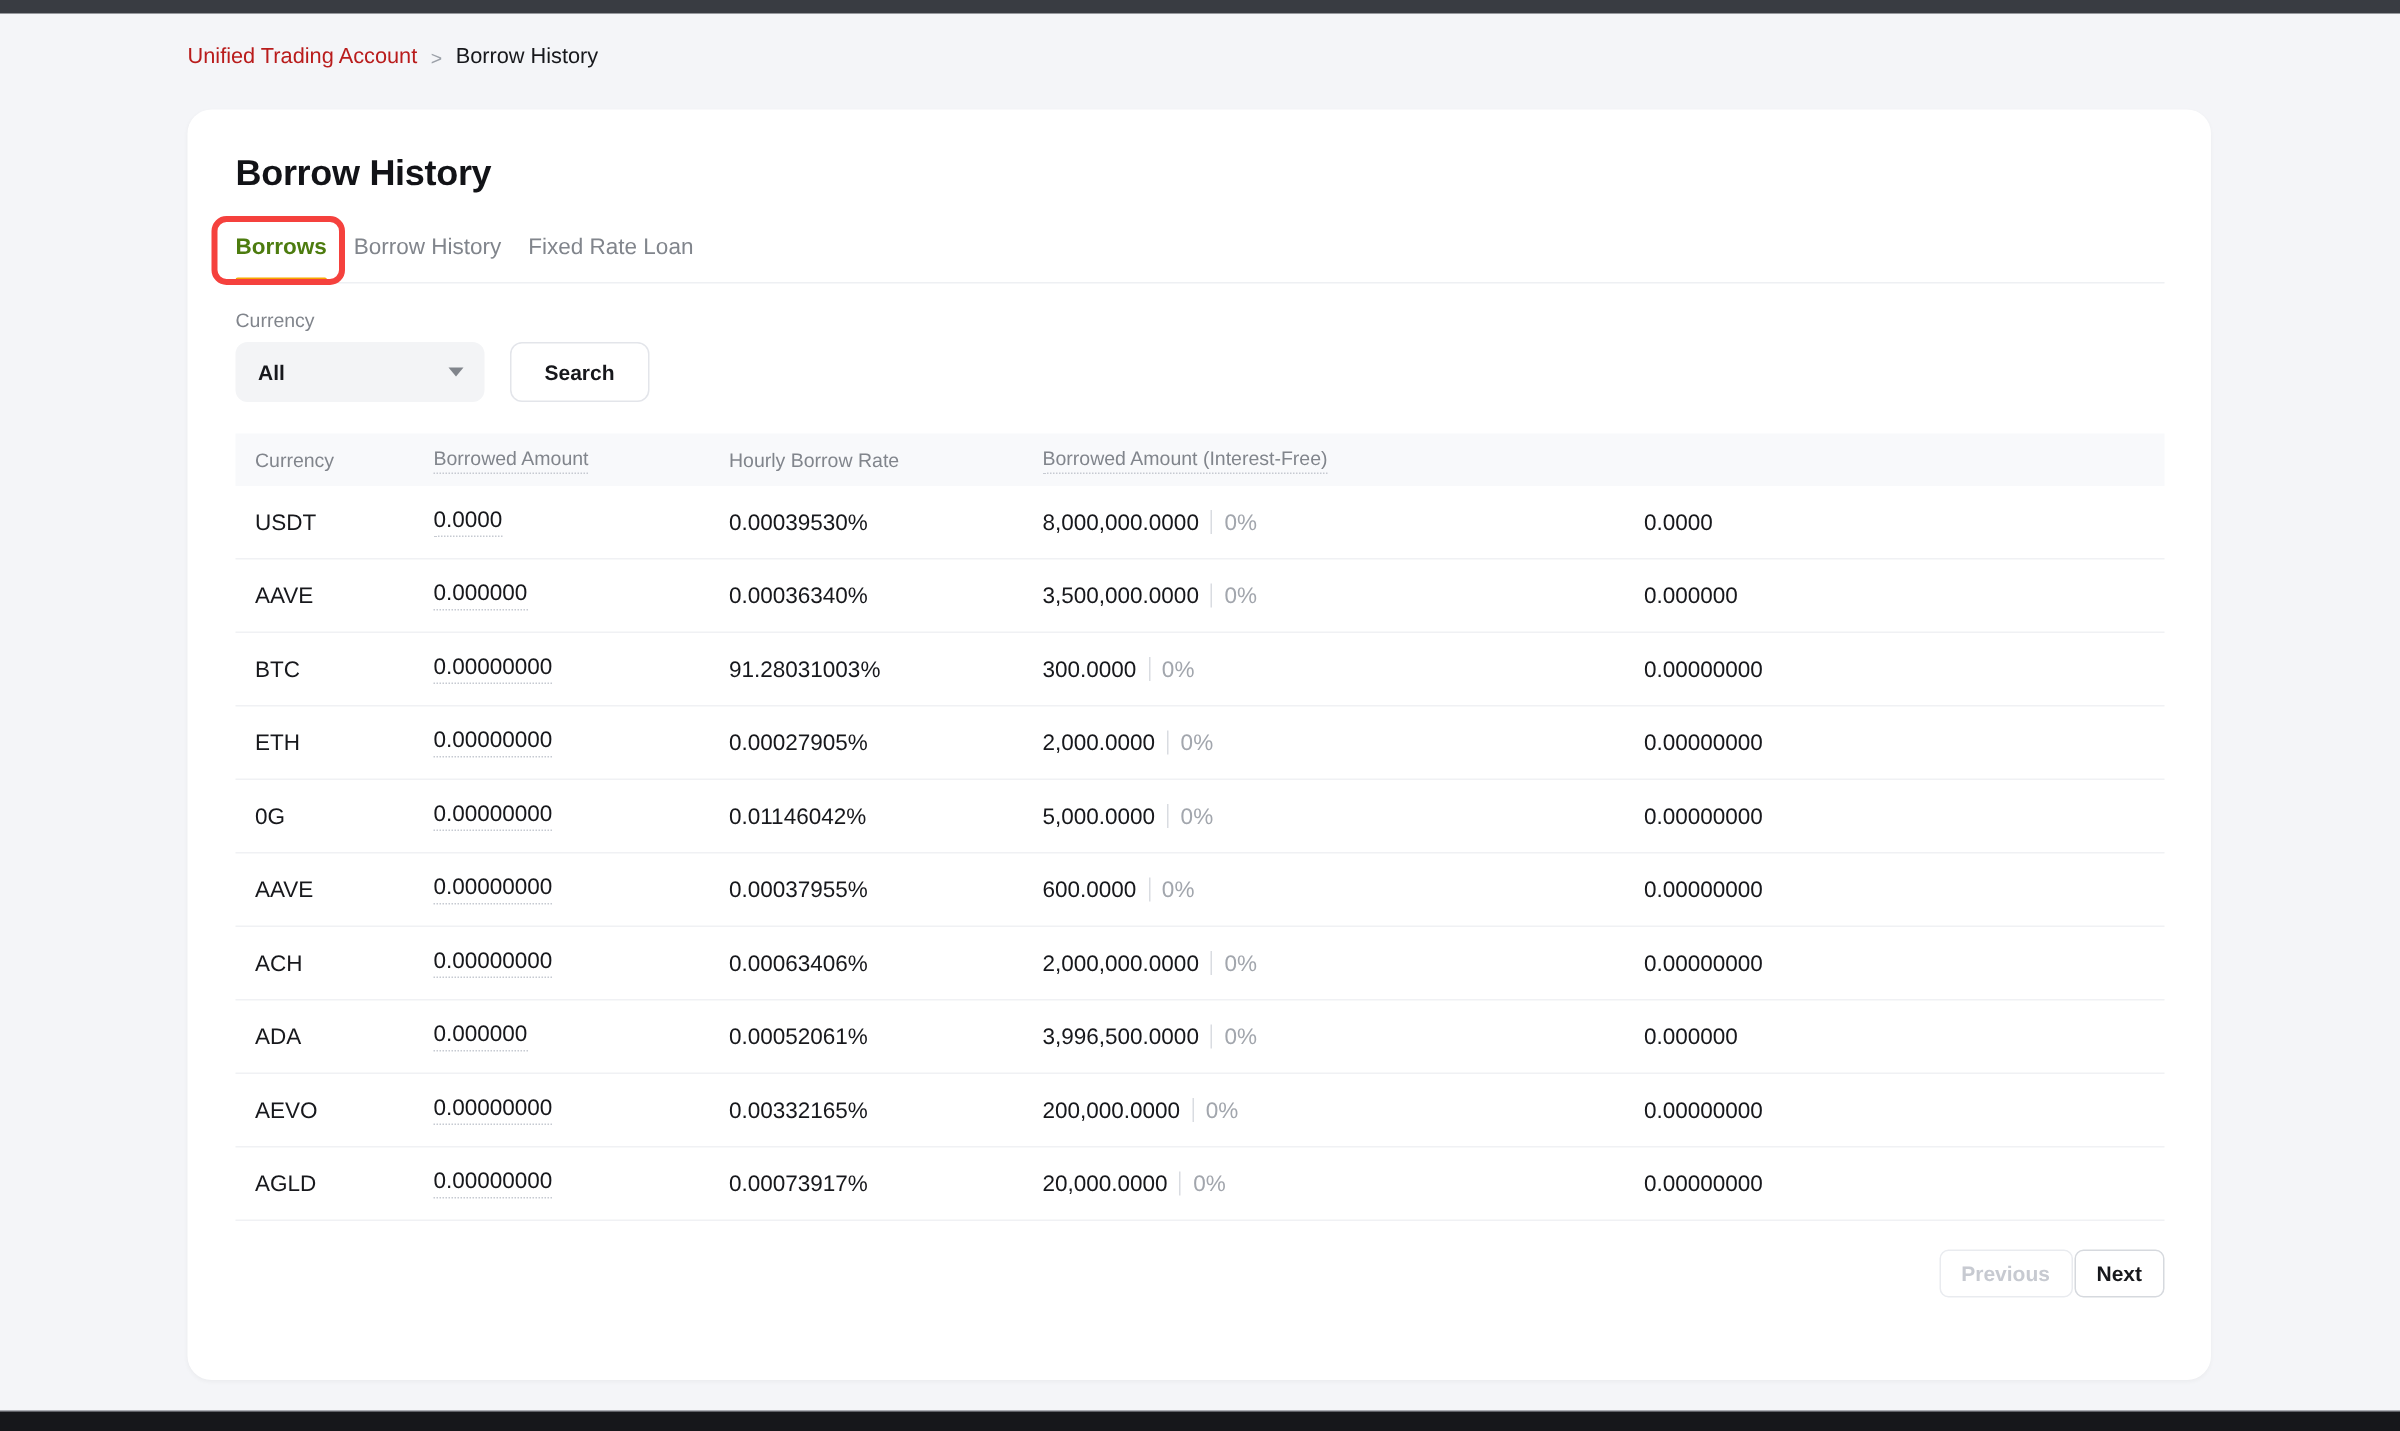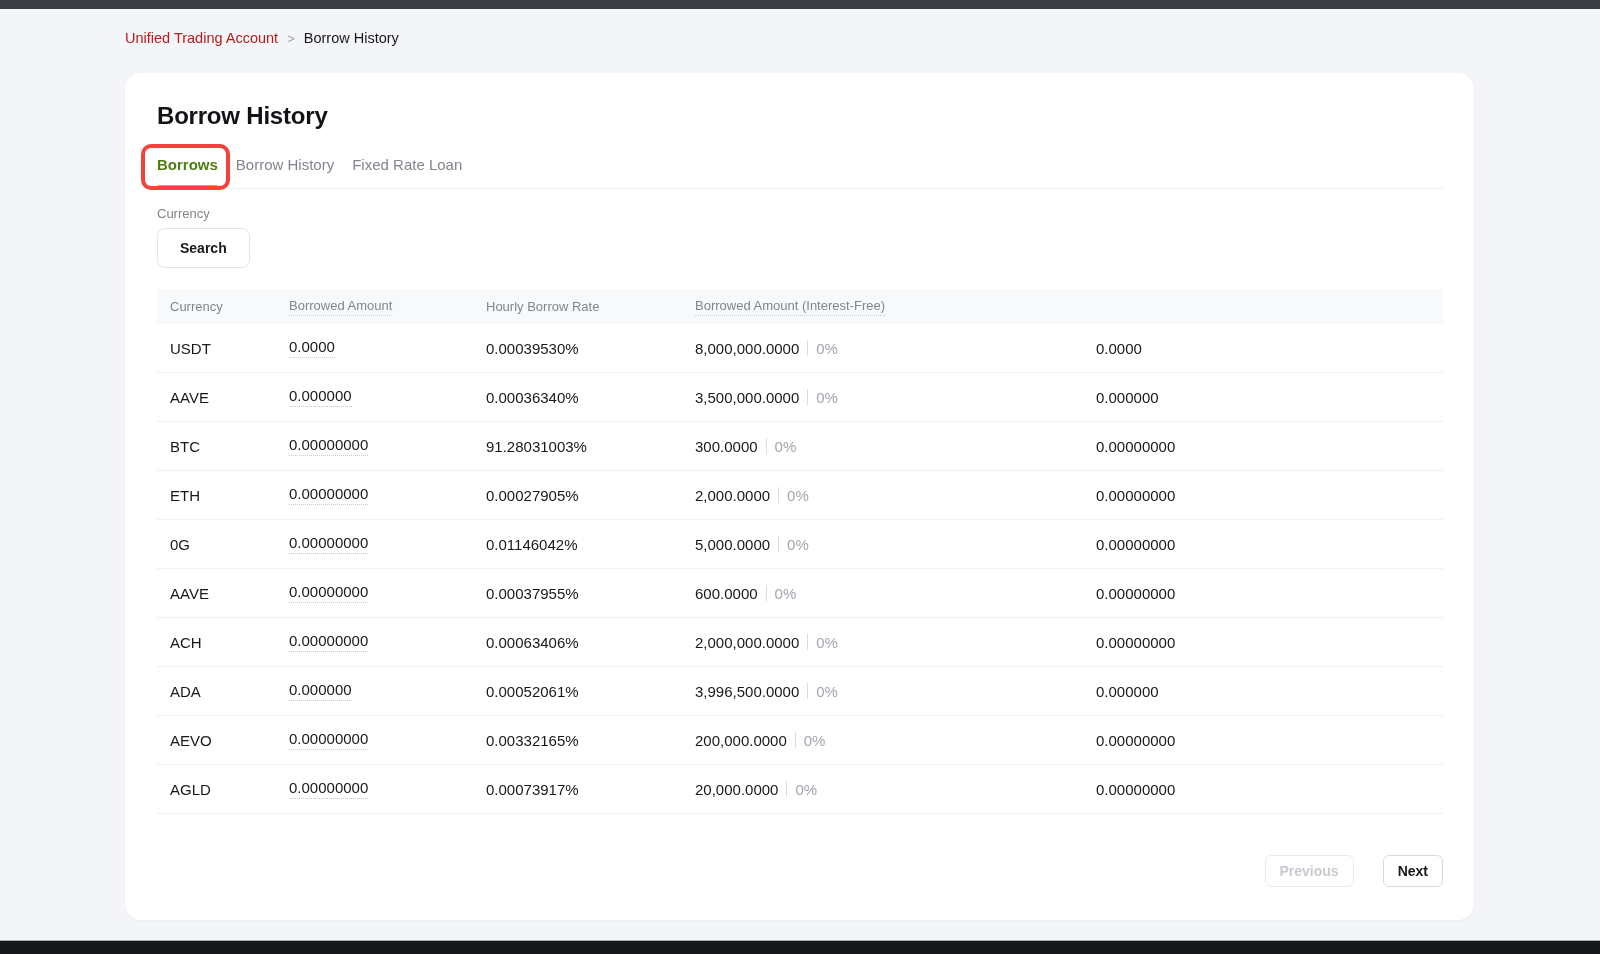--- a/index.html
+++ b/index.html
@@ -173,24 +173,24 @@
   .vdiv {
     display: inline-block;
     width: 1px;
     height: 16px;
     background: #d9dce1;
     margin: 0 8px;
   }
   .muted { color: #a2a6ad; font-weight: 400; }
   
   .pagination {
-    margin-top: 41px;
+    margin-top: 19px;
     display: flex;
     justify-content: flex-end;
-    gap: 29px;
+    gap: 1px;
   }
   .pg-btn {
     height: 32px;
     padding: 0 14px;
     background: #ffffff;
     border-radius: 6px;
     font-family: "Liberation Sans", sans-serif;
     font-size: 14px;
   }
   .pg-btn.disabled {
@@ -230,20 +230,24 @@
     <div class="tab">
       <span>Borrow History</span>
     </div>
     <div class="tab">
       <span>Fixed Rate Loan</span>
     </div>
   </div>
 
   <div class="filter-label">Currency</div>
   <div class="filter-row">
+    <div class="dropdown">
+      <span class="value">All</span>
+      <span class="caret-down"></span>
+    </div>
     <button class="search-btn">Search</button>
   </div>
 
   <div class="table">
     <div class="t-grid thead">
       <div>Currency</div>
       <div><span class="dotted-h">Borrowed Amount</span></div>
       <div>Hourly Borrow Rate</div>
       <div><span class="dotted-h">Borrowed Amount (Interest-Free)</span></div>
     </div>

